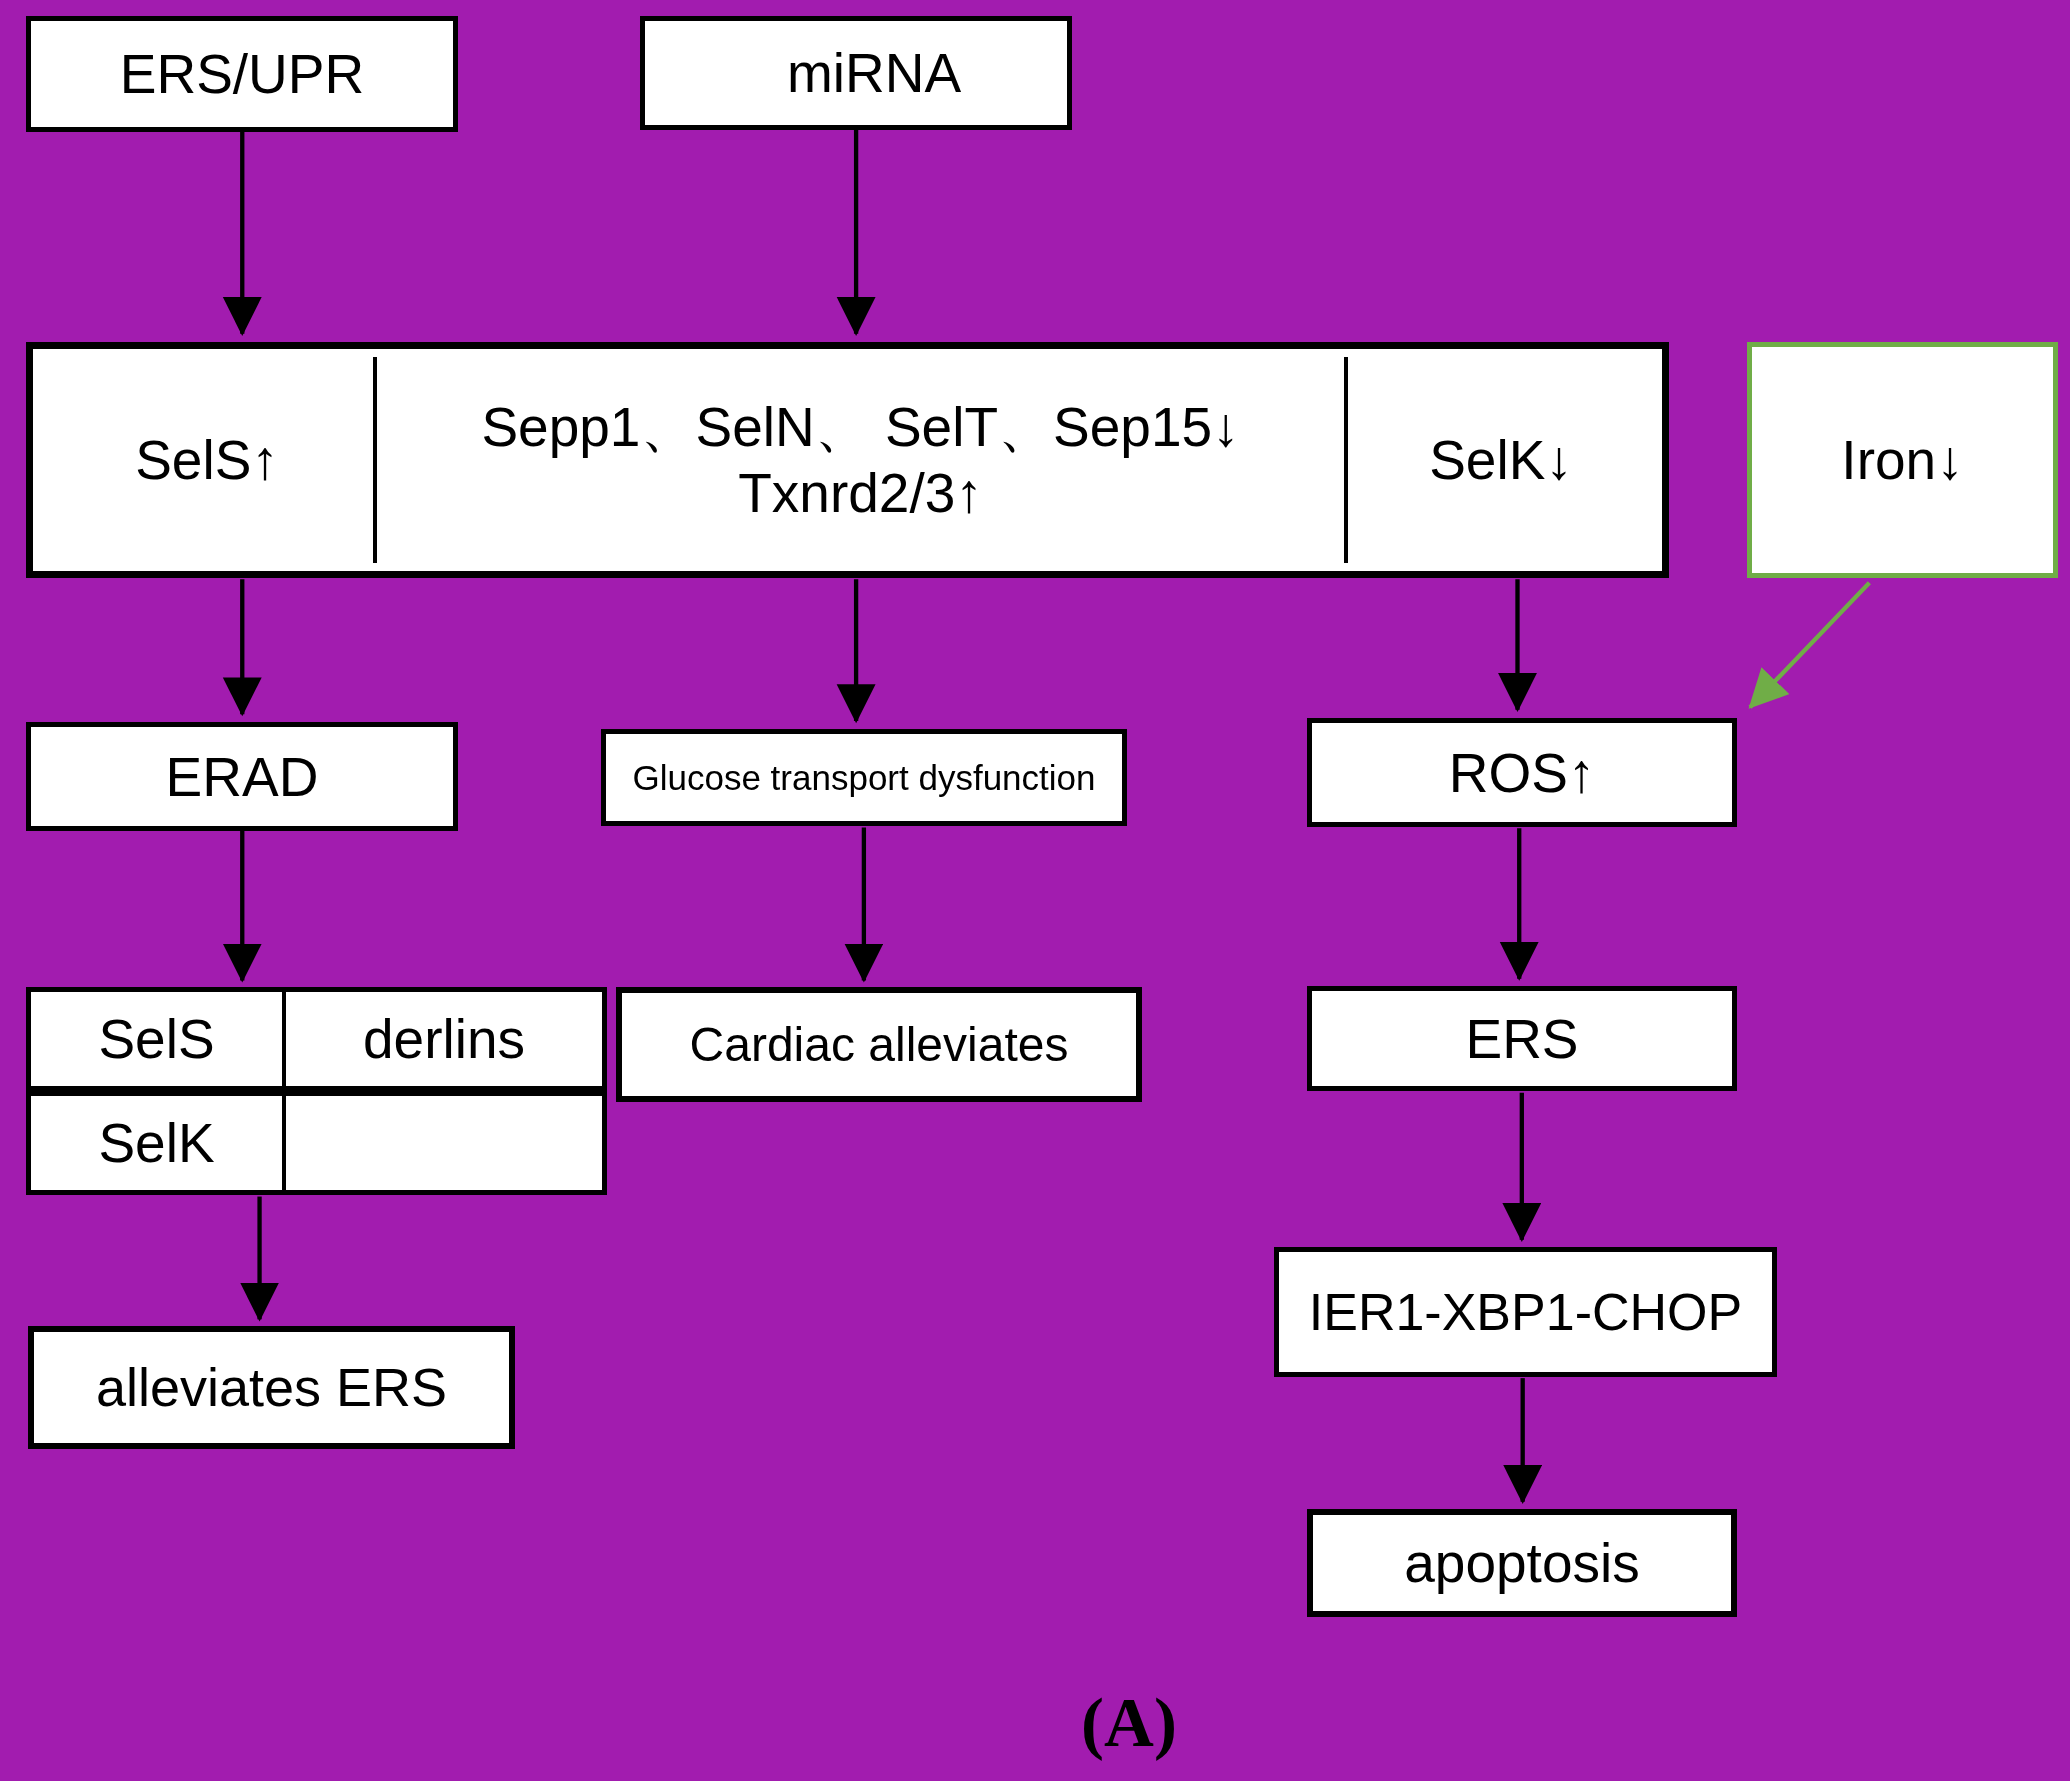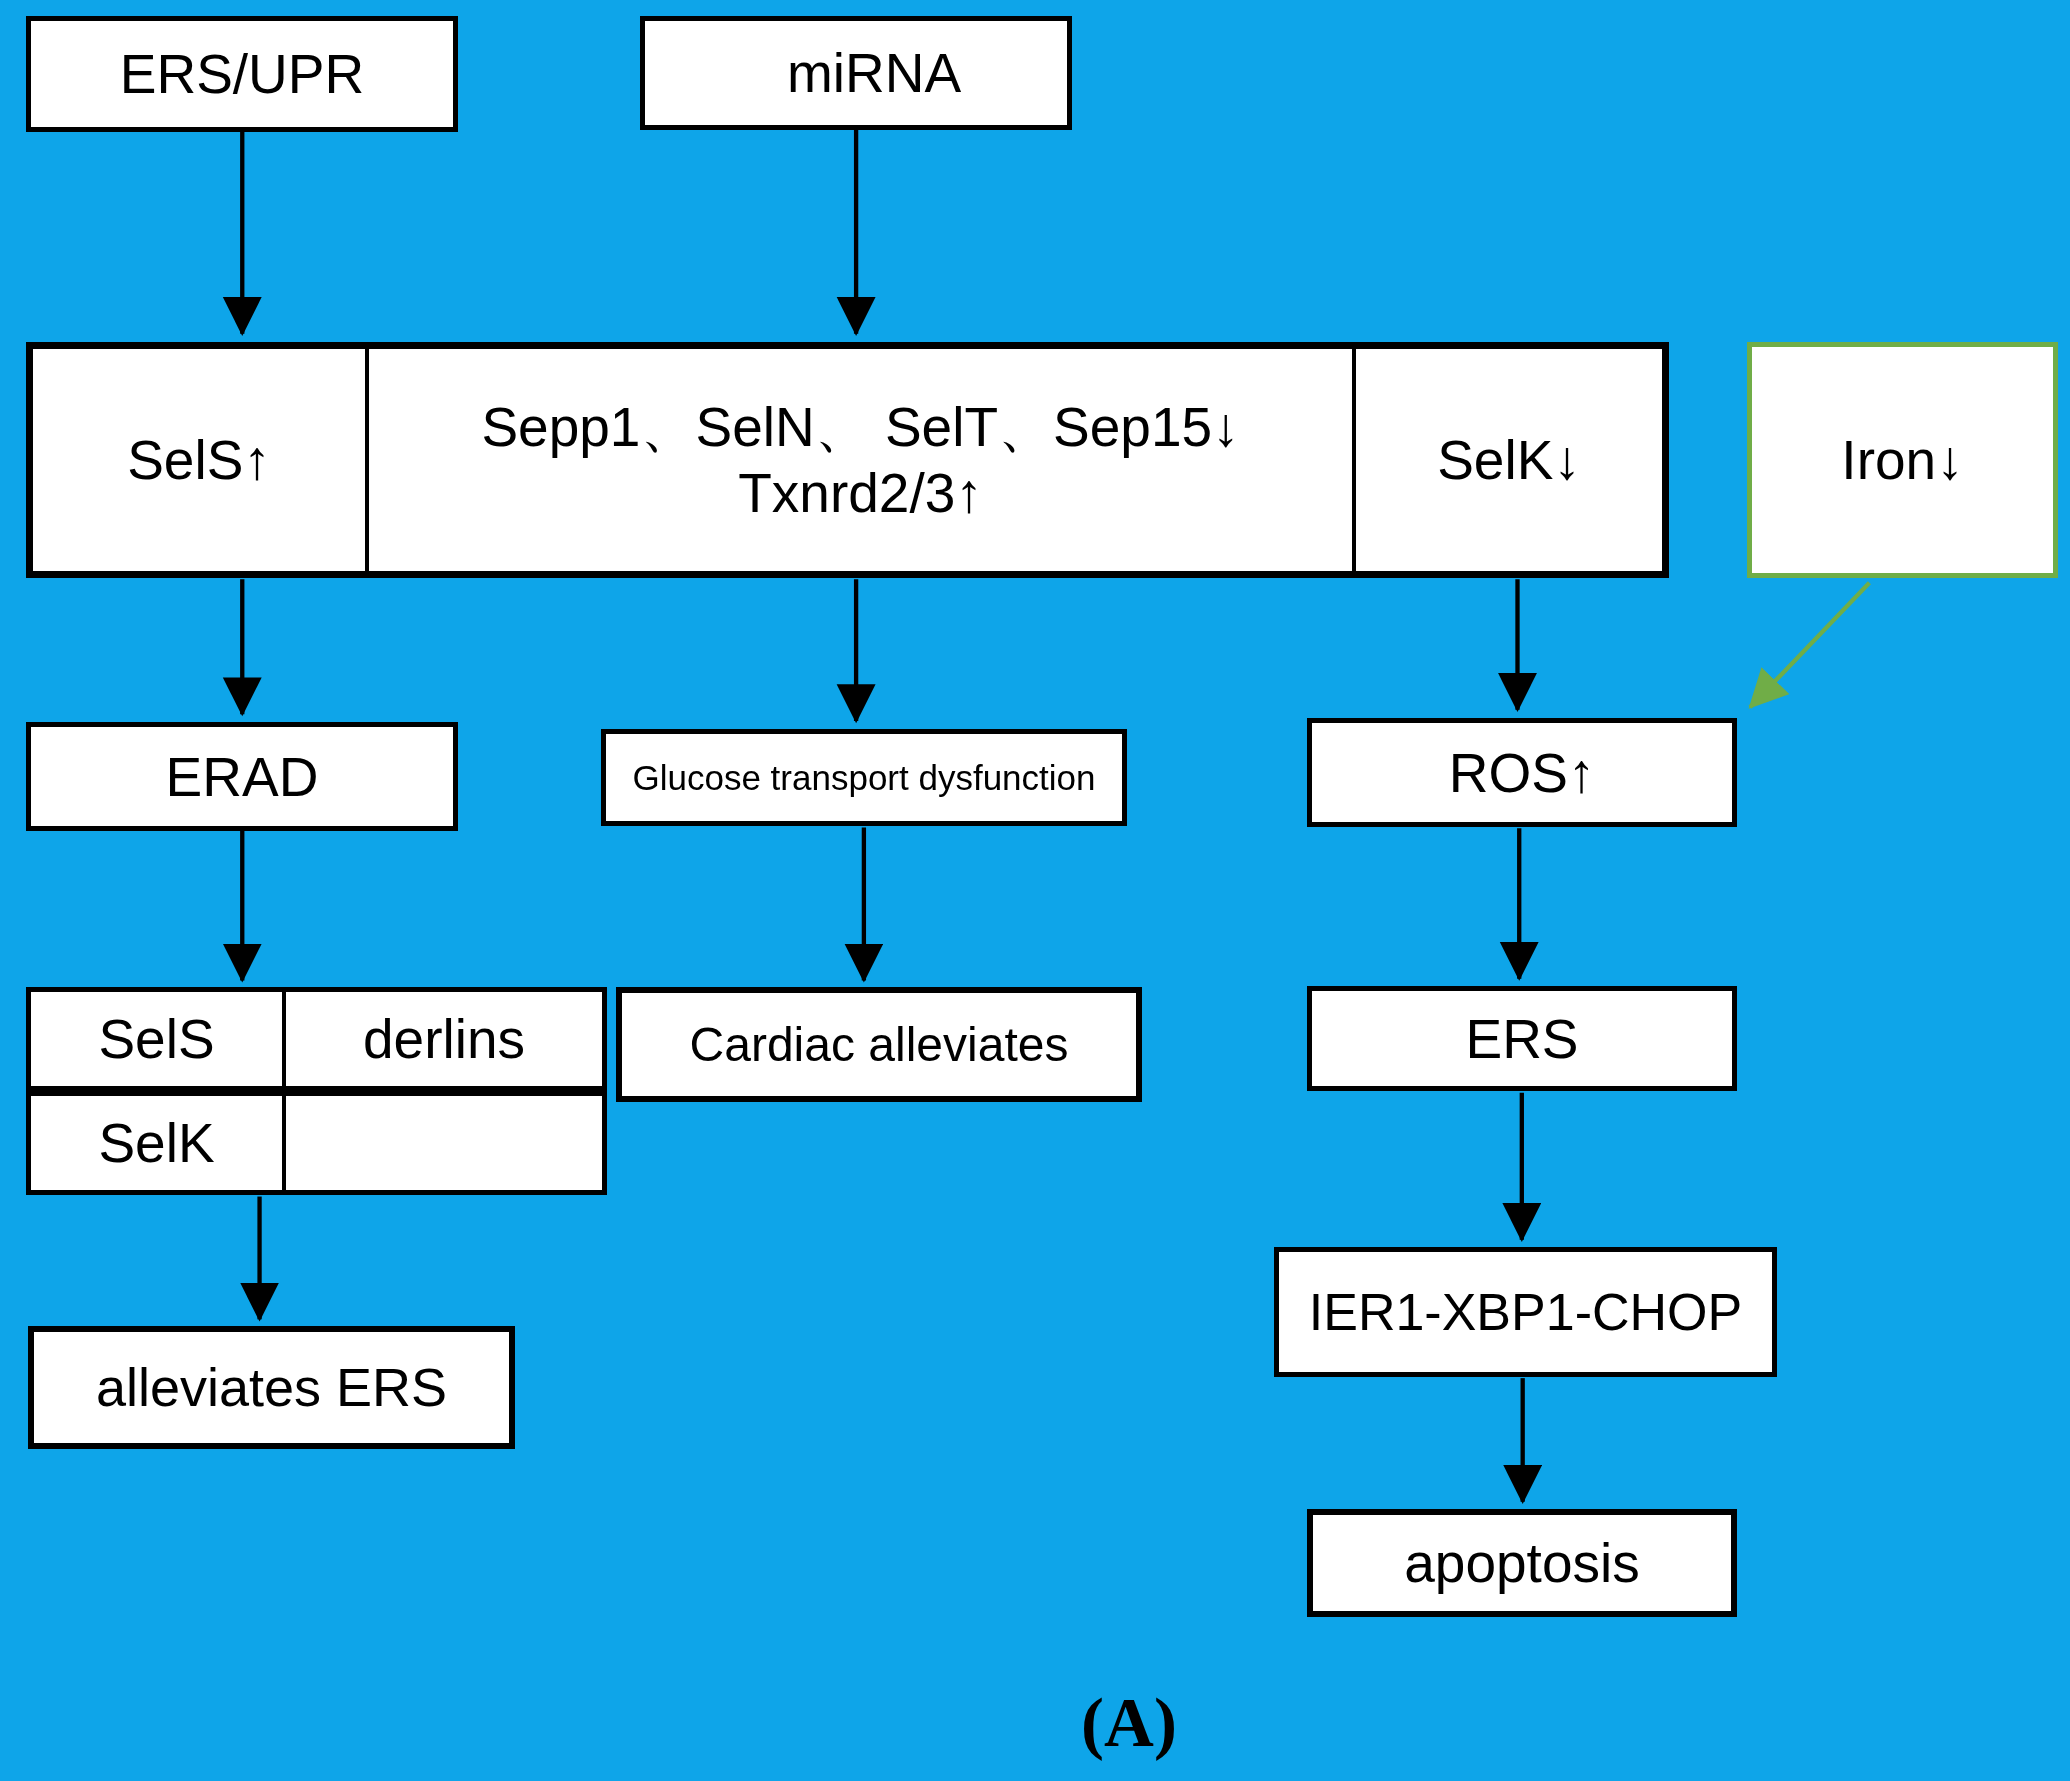--- a/index.html
+++ b/index.html
@@ -1,30 +1,30 @@
 <!DOCTYPE html>
 <html style="--green: #70AD47;font-size:14px"><head>
 <meta charset="utf-8">
 <style>
   html,body{margin:0;padding:0;background:#fff;}
   #canvas{
-    position:relative;width:2071px;height:1781px;background:#0ea5e9;
+    position:relative;width:2071px;height:1781px;background:#a21caf;
     font-family:"Liberation Sans", sans-serif;color:#000;overflow:hidden;
   }
   .box{
     position:absolute;background:#fff;border:5.2px solid #000;
     display:flex;align-items:center;justify-content:center;text-align:center;
     box-sizing:border-box;line-height:1.2;
   }
   .f-main{font-size:55px;}
   .f-small{font-size:35px;}
   .f-cardiac{font-size:48px;}
   .f-ier{font-size:52px;}
   .f-allev{font-size:54px;}
-  .row-box{border-width:7px;padding:0;}
+  .row-box{border-width:7px;padding:8px;}
   .row-box .cell{
     height:100%;display:flex;align-items:center;justify-content:center;
     box-sizing:border-box;flex-direction:column;text-align:center;
   }
   .cell-left{width:336px;border-right:4.3px solid #000;}
   .cell-mid{flex:1;}
   .cell-right{width:310px;border-left:4.3px solid #000;}
   .iron-box{border-color:var(--green);}
   .tbl{flex-direction:column;padding:0;border-width:5.2px;}
   .tbl .trow{flex:1;display:flex;width:100%;}

